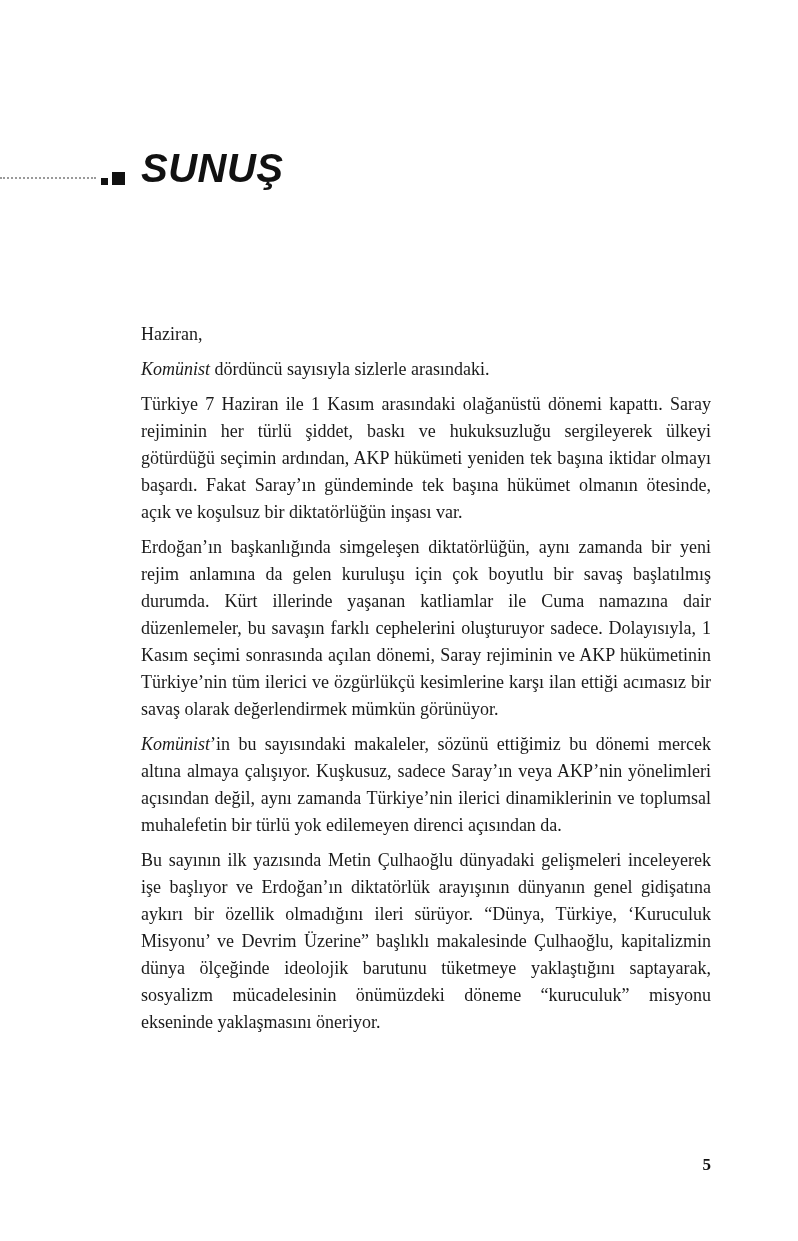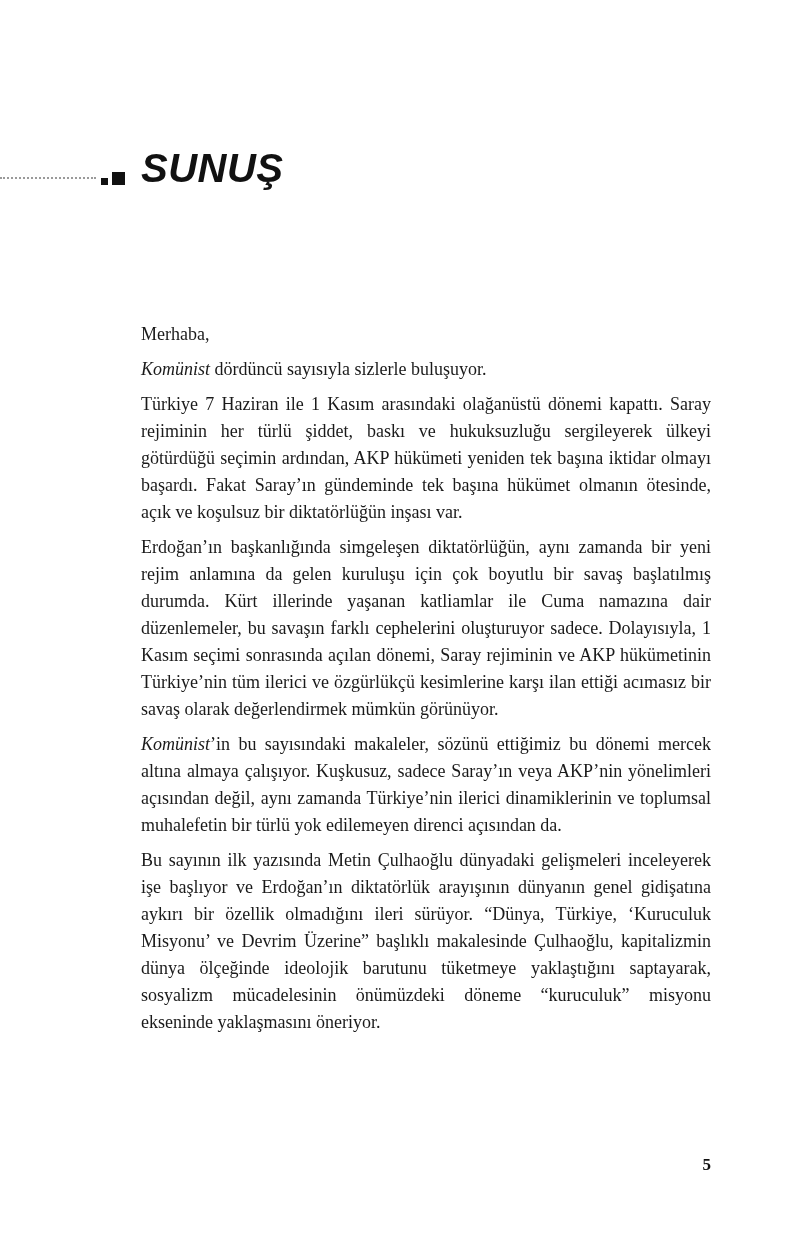--- a/index.html
+++ b/index.html
@@ -98,22 +98,22 @@
 
   <div class="ornament">
     <span class="dotted-line"></span>
     <span class="sq sq-small"></span>
     <span class="sq sq-large"></span>
   </div>
 
   <h1 class="chapter-title">SUNUŞ</h1>
 
   <div class="body-text">
-    <p><span class="lead"></span><span>Merhaba,</span></p>
-    <p><span class="lead">Komünist</span><span> dördüncü sayısıyla sizlerle buluşuyor.</span></p>
+    <p><span class="lead"></span><span>Haziran,</span></p>
+    <p><span class="lead">Komünist</span><span> dördüncü sayısıyla sizlerle arasındaki.</span></p>
     <p><span class="lead"></span><span>Türkiye 7 Haziran ile 1 Kasım arasındaki olağanüstü dönemi kapattı. Saray rejiminin her türlü şiddet, baskı ve hukuksuzluğu sergileyerek ülkeyi götürdüğü seçimin ardından, AKP hükümeti yeniden tek başına iktidar olmayı başardı. Fakat Saray’ın gündeminde tek başına hükümet olmanın ötesinde, açık ve koşulsuz bir diktatörlüğün inşası var.</span></p>
     <p><span class="lead"></span><span>Erdoğan’ın başkanlığında simgeleşen diktatörlüğün, aynı zamanda bir yeni rejim anlamına da gelen kuruluşu için çok boyutlu bir savaş başlatılmış durumda. Kürt illerinde yaşanan katliamlar ile Cuma namazına dair düzenlemeler, bu savaşın farklı cephelerini oluşturuyor sadece. Dolayısıyla, 1 Kasım seçimi sonrasında açılan dönemi, Saray rejiminin ve AKP hükümetinin Türkiye’nin tüm ilerici ve özgürlükçü kesimlerine karşı ilan ettiği acımasız bir savaş olarak değerlendirmek mümkün görünüyor.</span></p>
     <p><span class="lead">Komünist</span><span>’in bu sayısındaki makaleler, sözünü ettiğimiz bu dönemi mercek altına almaya çalışıyor. Kuşkusuz, sadece Saray’ın veya AKP’nin yönelimleri açısından değil, aynı zamanda Türkiye’nin ilerici dinamiklerinin ve toplumsal muhalefetin bir türlü yok edilemeyen direnci açısından da.</span></p>
     <p><span class="lead"></span><span>Bu sayının ilk yazısında Metin Çulhaoğlu dünyadaki gelişmeleri inceleyerek işe başlıyor ve Erdoğan’ın diktatörlük arayışının dünyanın genel gidişatına aykırı bir özellik olmadığını ileri sürüyor. “Dünya, Türkiye, ‘Kuruculuk Misyonu’ ve Devrim Üzerine” başlıklı makalesinde Çulhaoğlu, kapitalizmin dünya ölçeğinde ideolojik barutunu tüketmeye yaklaştığını saptayarak, sosyalizm mücadelesinin önümüzdeki döneme “kuruculuk” misyonu ekseninde yaklaşmasını öneriyor.</span></p>
   </div>
 
   <div class="page-number">5</div>
 
 </div>
 

